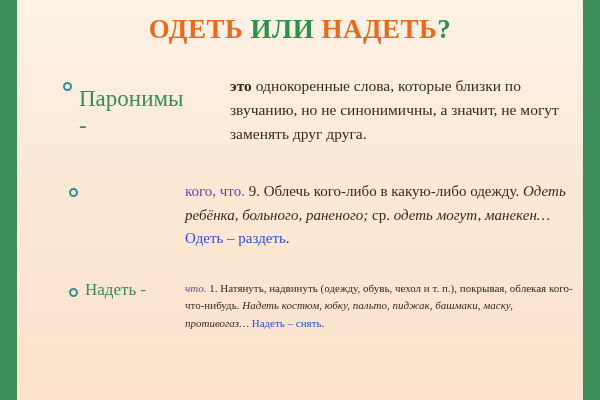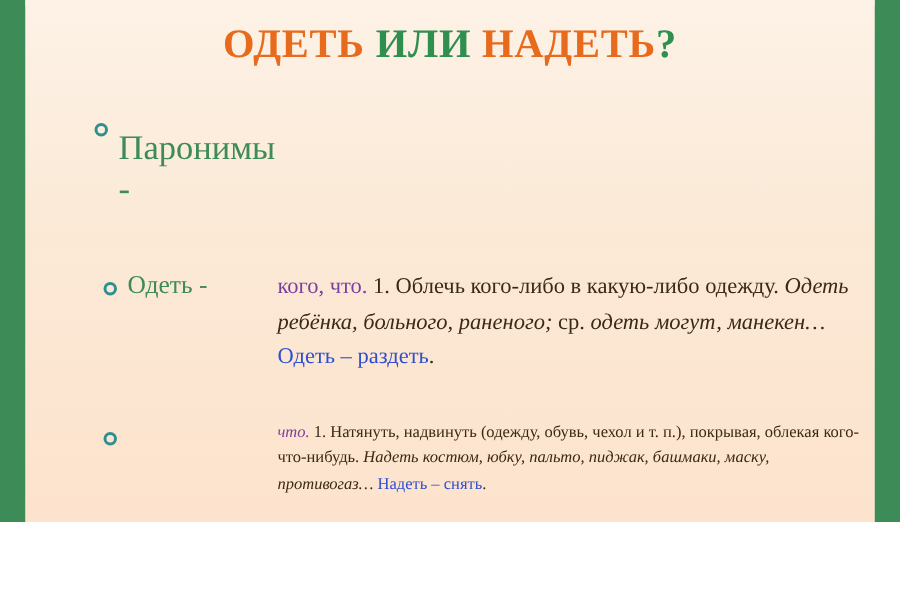--- a/index.html
+++ b/index.html
@@ -9,21 +9,21 @@
   body {
     width: 600px;
     height: 400px;
     background: #ffffff;
     font-family: "Liberation Serif", serif;
     overflow: hidden;
   }
   .slide {
     position: relative;
     width: 600px;
-    height: 348px;
+    height: 400px;
     box-sizing: border-box;
     background: #fdf0e3;
     border-left: 17px solid #3d8b57;
     border-right: 17px solid #3d8b57;
     border-top: 0;
     border-bottom: 0;
     padding-left: 28px;
   }
   .slide:before {
     content: "";
@@ -150,22 +150,23 @@
 <div class="slide">
   <div class="inner">
 
     <div class="title">
       <span class="w1">ОДЕТЬ</span><span class="w2"> ИЛИ </span><span class="w3">НАДЕТЬ</span><span class="w4">?</span>
     </div>
 
     <span class="bullet b1"></span>
     <div class="term1">Паронимы</div>
     <div class="term1-dash">-</div>
+    <div class="def1"><b>это</b><span> однокоренные слова, которые близки по  звучанию, но не синонимичны, а значит, не могут заменять друг друга.</span></div>
 
     <span class="bullet b2"></span>
-    <div class="term2">Одеть -</div>
-    <div class="def2"><span class="gram">кого, что.</span><span> 1. Облечь кого-либо в какую-либо одежду. </span><i>Одеть ребёнка, больного, раненого;</i><span> ср. </span><i>одеть могут, манекен…</i><span class="link">Одеть – раздеть</span><span>.</span></div>
+    <div class="def2"><span class="gram">кого, что.</span><span> 9. Облечь кого-либо в какую-либо одежду. </span><i>Одеть ребёнка, больного, раненого;</i><span> ср. </span><i>одеть могут, манекен…</i><span class="link">Одеть – раздеть</span><span>.</span></div>
 
     <span class="bullet b3"></span>
+    <div class="term3">Надеть -</div>
     <div class="def3"><span class="gram">что.</span><span> 1. Натянуть, надвинуть (одежду, обувь, чехол и т. п.), покрывая, облекая кого-что-нибудь. </span><i>Надеть костюм, юбку, пальто, пиджак, башмаки, маску, противогаз…</i><span class="link"> Надеть – снять</span><span>.</span></div>
 
   </div>
 </div>
 
 </body></html>

